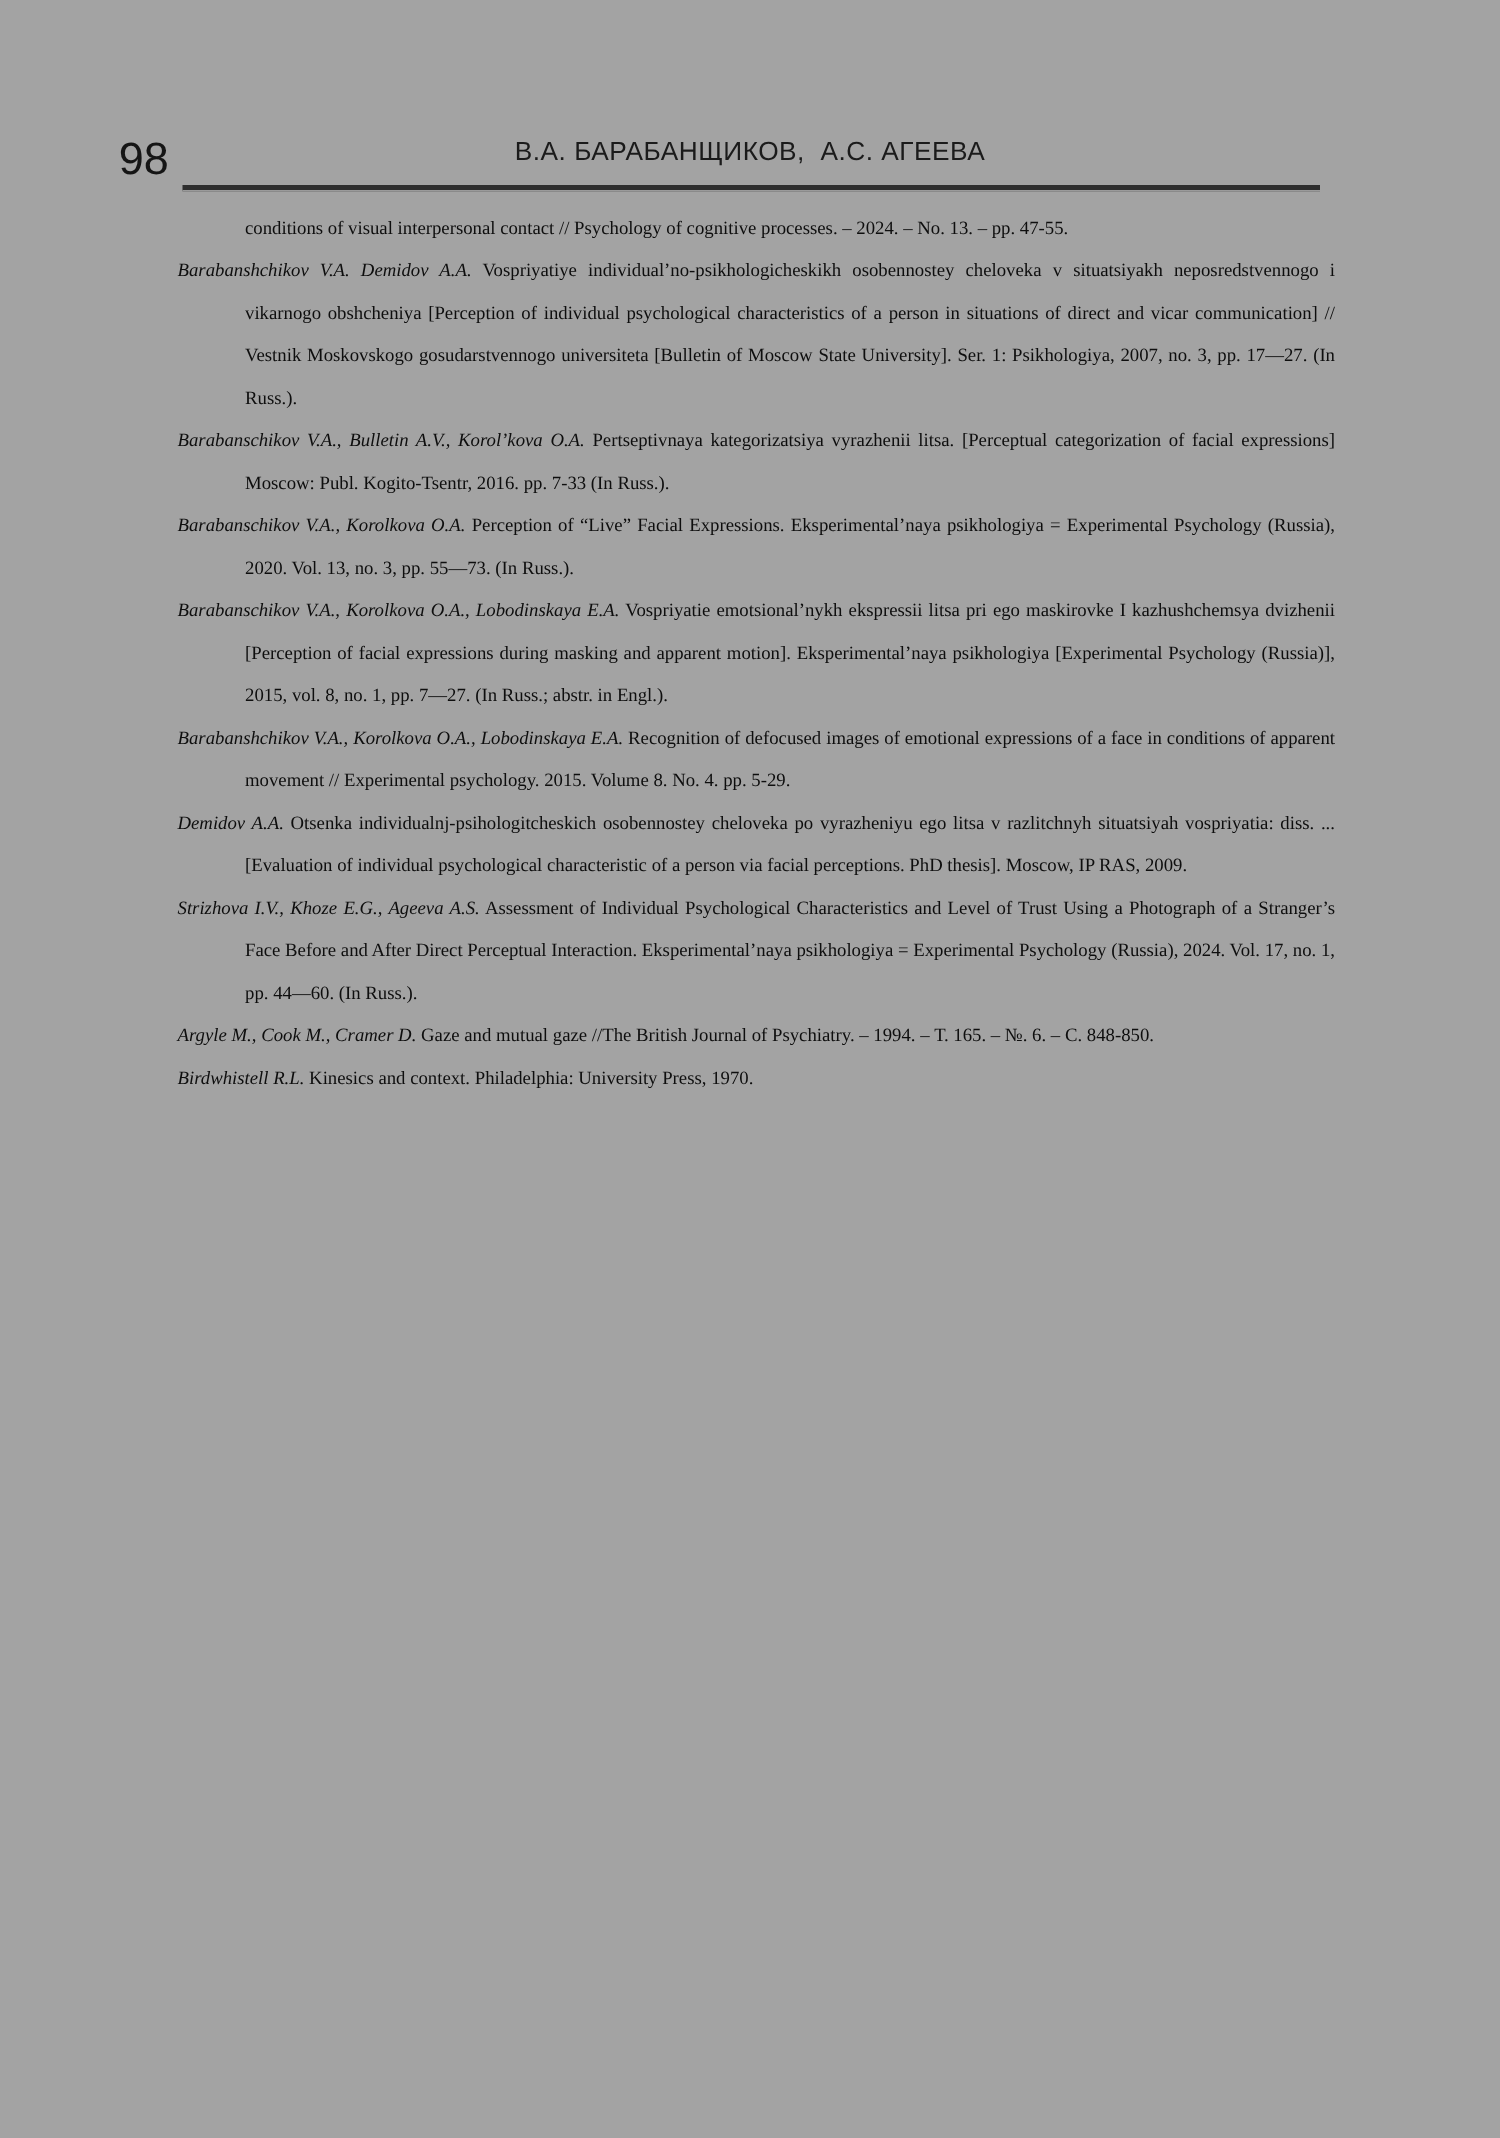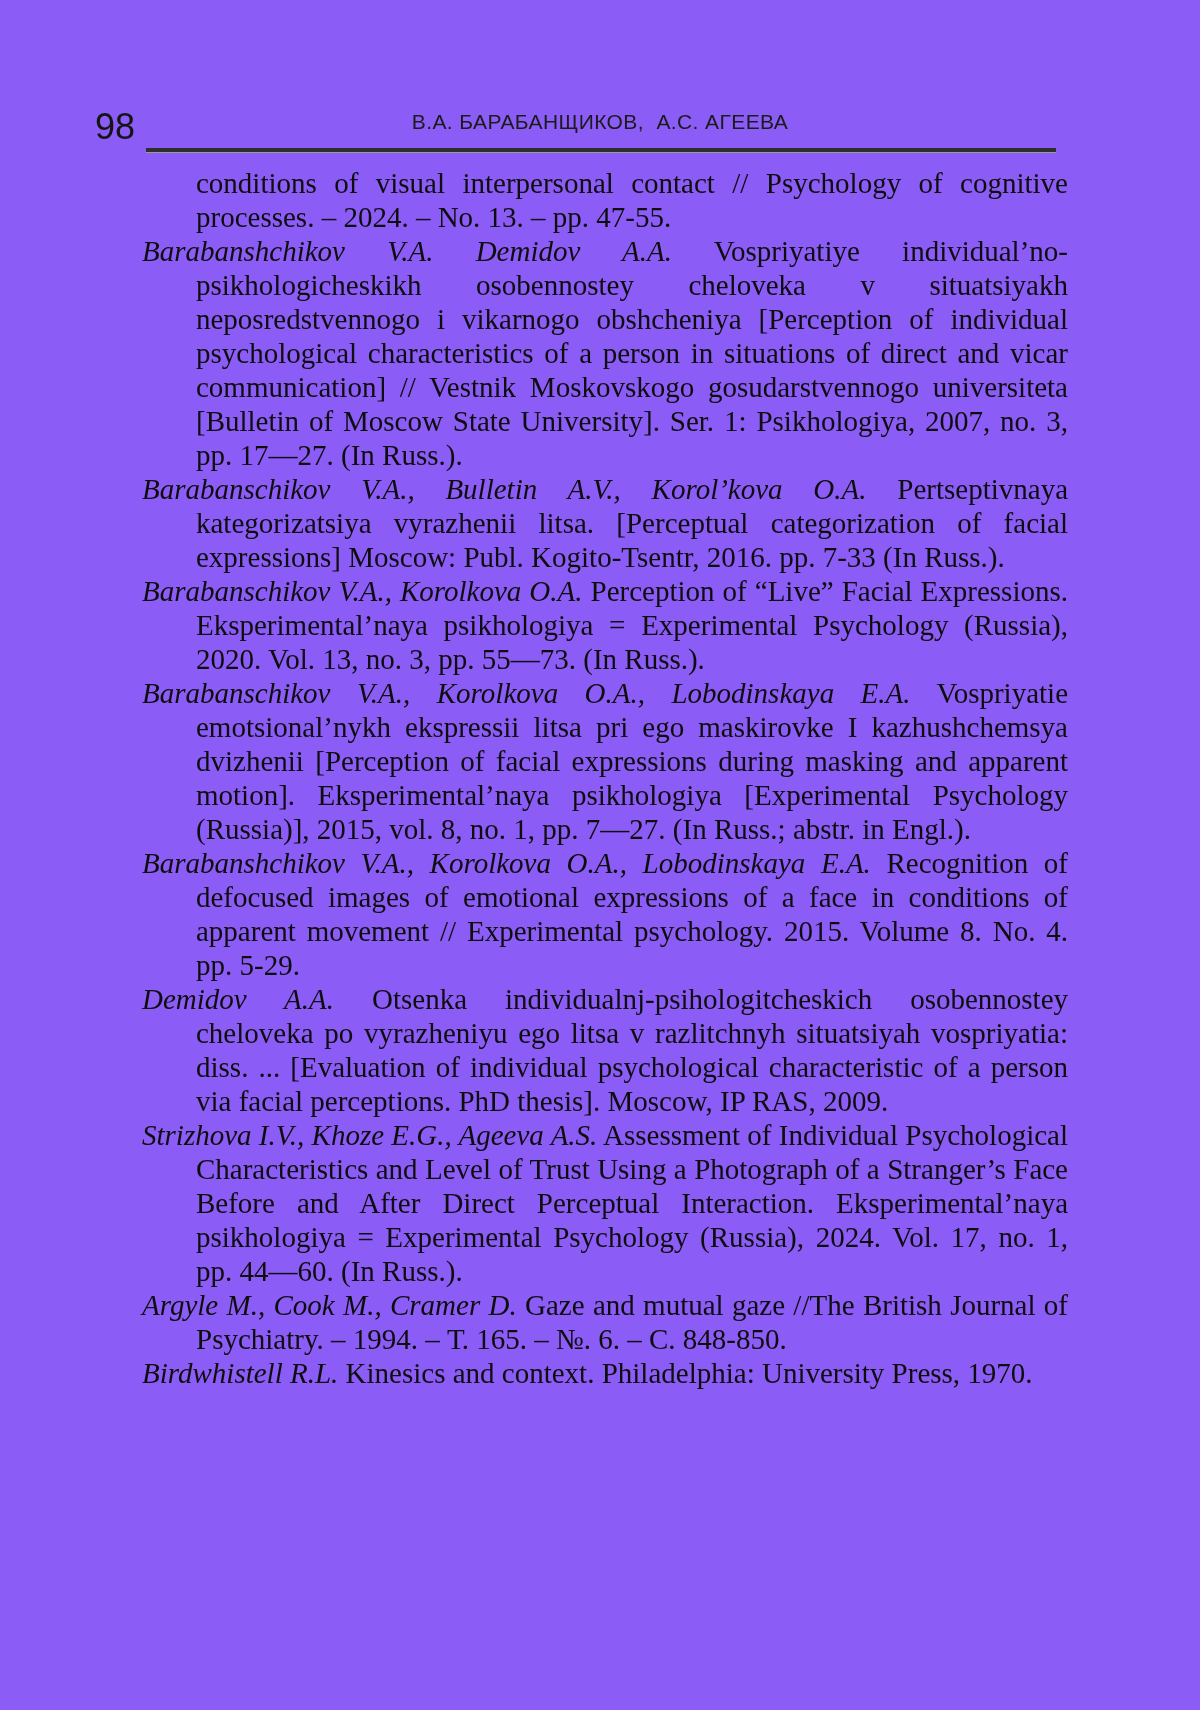--- a/index.html
+++ b/index.html
@@ -1,20 +1,20 @@
 <!DOCTYPE html>
 <html lang="ru"><head>
 <meta charset="utf-8">
 <style>
   html, body { margin: 0; padding: 0; background: #e9e9e9; }
   .page {
     position: relative;
     width: 1200px;
     height: 1710px;
-    background: #8b5cf6;
+    background: #a3a3a3;
     font-family: "Liberation Serif", serif;
     color: #0e0e0e;
     overflow: hidden;
     margin: 0 auto;
   }
   .pagenum {
     position: absolute;
     left: 95px;
     top: 107px;
     font-family: "Liberation Sans", sans-serif;
@@ -41,21 +41,21 @@
     width: 910px;
     height: 4px;
     background: #2e2e2e;
     border-bottom: 1px solid #9a9a9a;
   }
   .refs {
     position: absolute;
     left: 142px;
     top: 166px;
     width: 926px;
-    font-size: 29px;
+    font-size: 15px;
     line-height: 34px;
     text-align: justify;
   }
   .ref {
     margin: 0;
     padding-left: 54px;
     text-indent: -54px;
   }
   .ref.cont { text-indent: 0; }
   .au { font-style: italic; }

